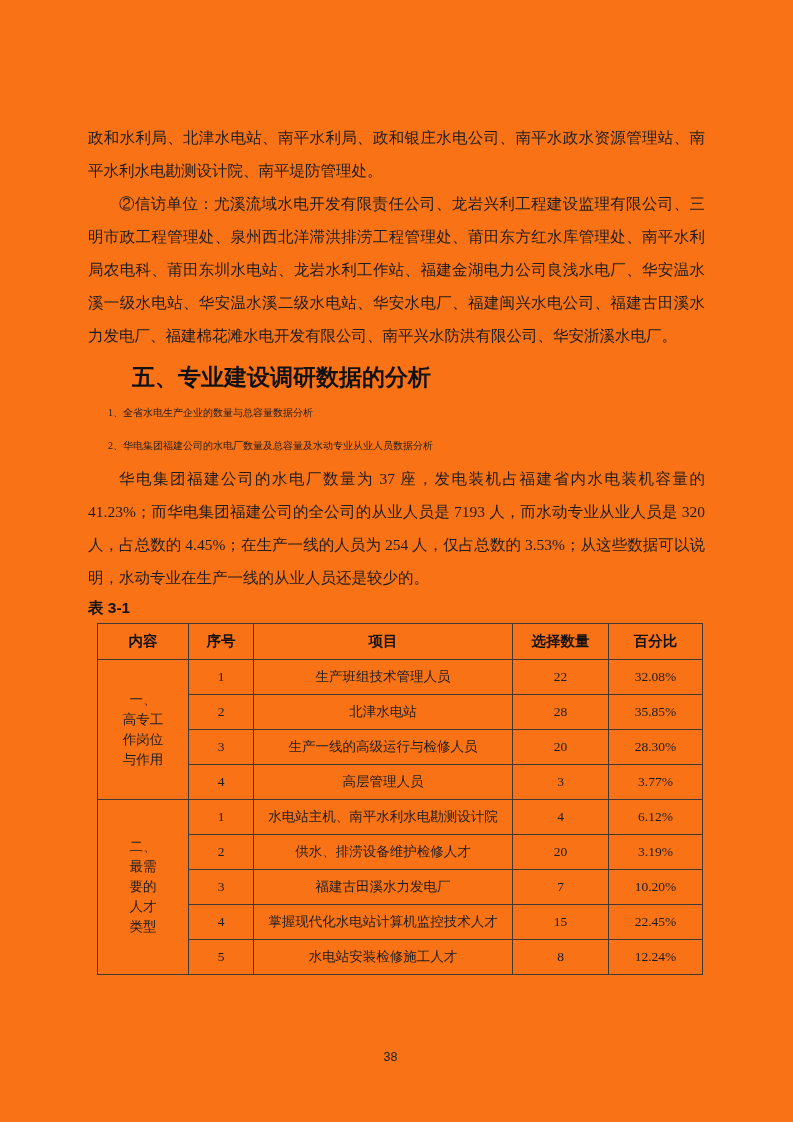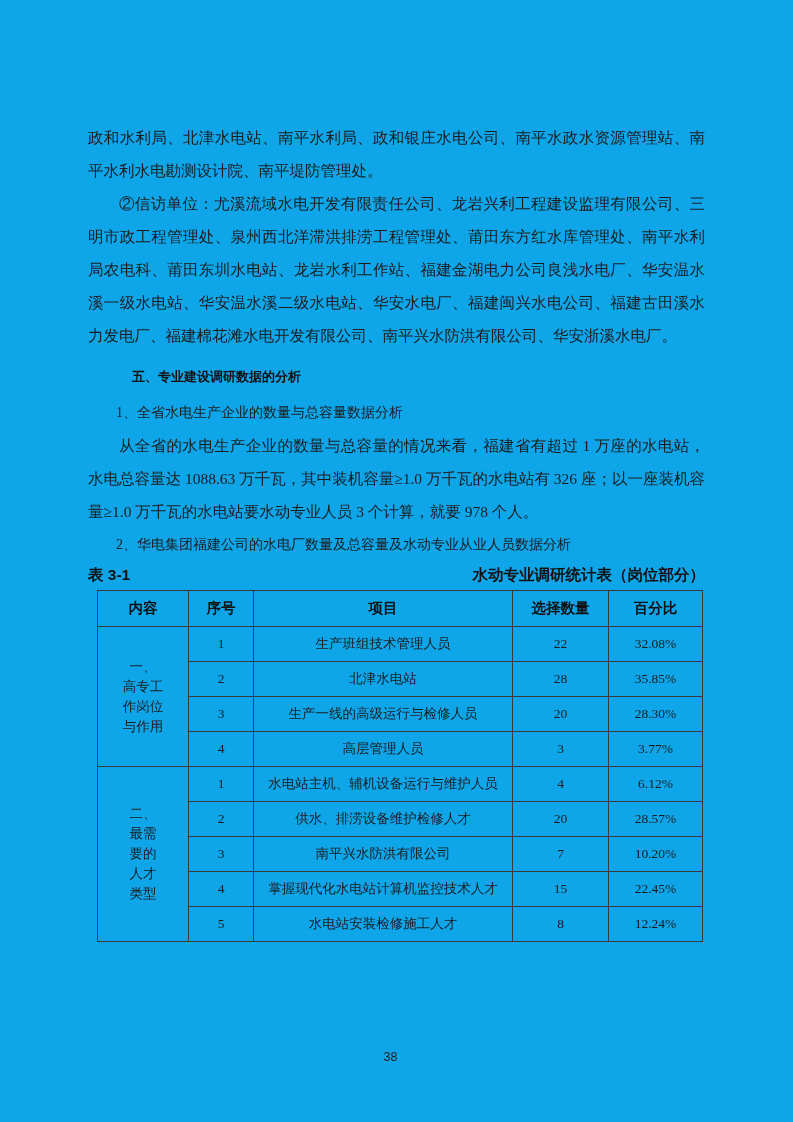--- a/index.html
+++ b/index.html
@@ -1,44 +1,44 @@
 <!DOCTYPE html>
 <html><head>
 <meta charset="utf-8">
 <style>
   html, body { margin: 0; padding: 0; background: #e8e8e8; }
   .page {
     position: relative;
     width: 793px;
     height: 1122px;
     margin: 0 auto;
-    background: #0ea5e9;
+    background: #f97316;
     box-sizing: border-box;
     padding: 121px 88px 0 88px;
     font-family: "Liberation Serif", "DejaVu Serif", serif;
     color: #1c1c1c;
     overflow: hidden;
   }
   .body-text {
     font-size: 15.5px;
     line-height: 33px;
     text-align: justify;
     margin: 0;
   }
   .indent { text-indent: 2em; }
   .section-heading {
     font-family: "Liberation Sans", "DejaVu Sans", sans-serif;
-    font-size: 13px;
+    font-size: 23px;
     font-weight: bold;
     color: #111;
     line-height: 38px;
     margin: 6px 0 0 44px;
   }
   .sub-heading {
-    font-size: 14px;
+    font-size: 10px;
     line-height: 33px;
     margin: 0;
     text-indent: 2em;
   }
   .table-caption {
     display: flex;
     justify-content: space-between;
     align-items: baseline;
     gap: 46px;
     font-family: "Liberation Sans", "DejaVu Sans", sans-serif;
@@ -97,28 +97,27 @@
 <div class="page">
 
   <p class="body-text">政和水利局、北津水电站、南平水利局、政和银庄水电公司、南平水政水资源管理站、南平水利水电勘测设计院、南平堤防管理处。</p>
 
   <p class="body-text indent">②信访单位：尤溪流域水电开发有限责任公司、龙岩兴利工程建设监理有限公司、三明市政工程管理处、泉州西北洋滞洪排涝工程管理处、莆田东方红水库管理处、南平水利局农电科、莆田东圳水电站、龙岩水利工作站、福建金湖电力公司良浅水电厂、华安温水溪一级水电站、华安温水溪二级水电站、华安水电厂、福建闽兴水电公司、福建古田溪水力发电厂、福建棉花滩水电开发有限公司、南平兴水防洪有限公司、华安浙溪水电厂。</p>
 
   <h2 class="section-heading">五、专业建设调研数据的分析</h2>
 
   <p class="sub-heading">1、全省水电生产企业的数量与总容量数据分析</p>
 
-  <p class="body-text indent">从全省的水电生产企业的数量与总容量的情况来看，福建省有超过 1 万座的水电站，水电总容量达 1088.63 万千瓦，其中装机容量≥1.0 万千瓦的水电站有 326 座；以一座装机容量≥1.0 万千瓦的水电站要水动专业人员 3 个计算，就要 978 个人。</p>
 
   <p class="sub-heading">2、华电集团福建公司的水电厂数量及总容量及水动专业从业人员数据分析</p>
 
+  <p class="body-text indent">华电集团福建公司的水电厂数量为 37 座，发电装机占福建省内水电装机容量的 41.23%；而华电集团福建公司的全公司的从业人员是 7193 人，而水动专业从业人员是 320 人，占总数的 4.45%；在生产一线的人员为 254 人，仅占总数的 3.53%；从这些数据可以说明，水动专业在生产一线的从业人员还是较少的。</p>
 
   <div class="table-caption">
     <span>表 3-1</span>
-    <span>水动专业调研统计表（岗位部分）</span>
   </div>
 
   <table class="survey">
     <colgroup>
       <col style="width:91px">
       <col style="width:65px">
       <col style="width:259px">
       <col style="width:96px">
       <col style="width:94px">
     </colgroup>
@@ -160,33 +159,33 @@
         <td>3</td>
         <td>3.77%</td>
       </tr>
       <tr>
         <td class="category-cell" rowspan="5">二、
 最需
 要的
 人才
 类型</td>
         <td>1</td>
-        <td>水电站主机、辅机设备运行与维护人员</td>
+        <td>水电站主机、南平水利水电勘测设计院</td>
         <td>4</td>
         <td>6.12%</td>
       </tr>
       <tr>
         <td>2</td>
         <td>供水、排涝设备维护检修人才</td>
         <td>20</td>
-        <td>28.57%</td>
+        <td>3.19%</td>
       </tr>
       <tr>
         <td>3</td>
-        <td>南平兴水防洪有限公司</td>
+        <td>福建古田溪水力发电厂</td>
         <td>7</td>
         <td>10.20%</td>
       </tr>
       <tr>
         <td>4</td>
         <td>掌握现代化水电站计算机监控技术人才</td>
         <td>15</td>
         <td>22.45%</td>
       </tr>
       <tr>

